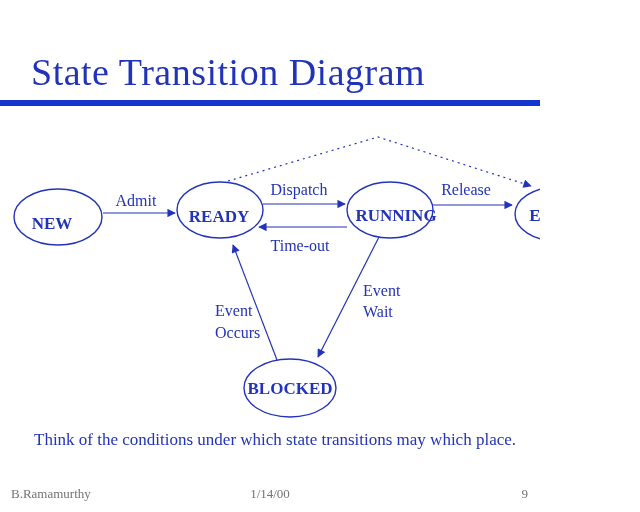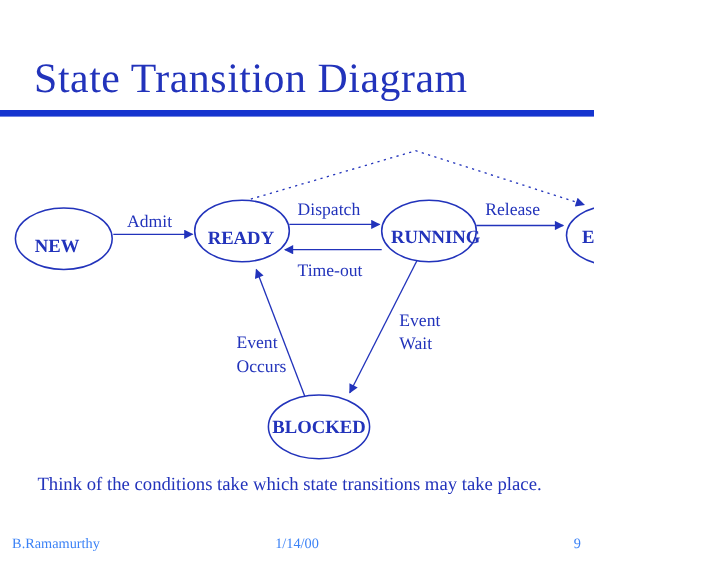--- a/index.html
+++ b/index.html
@@ -49,21 +49,21 @@
     margin:0;
     font-size:17px;
     color:#2233bb;
     white-space:nowrap;
   }
   .footer{
     position:absolute;
     left:0;right:0;top:486px;
     height:20px;
     font-size:13px;
-    color:#3b82f6;
+    color:#737373;
   }
   .footer-author{position:absolute;left:11px;top:0;}
   .footer-date{position:absolute;left:0;right:0;top:0;text-align:center;}
   .footer-page{position:absolute;right:12px;top:0;}
 </style>
 </head>
 <body>
 
 <div class="slide">
 
@@ -110,21 +110,21 @@
     <text class="transition-label" x="136" y="206" text-anchor="middle">Admit</text>
     <text class="transition-label" x="299" y="195" text-anchor="middle">Dispatch</text>
     <text class="transition-label" x="466" y="195" text-anchor="middle">Release</text>
     <text class="transition-label" x="300" y="251" text-anchor="middle">Time-out</text>
     <text class="transition-label" x="215" y="316">Event</text>
     <text class="transition-label" x="215" y="338">Occurs</text>
     <text class="transition-label" x="363" y="296">Event</text>
     <text class="transition-label" x="363" y="317">Wait</text>
   </svg>
 
-  <p class="note-text">Think of the conditions take which state transitions may take place.</p>
+  <p class="note-text">Think of the conditions under which state transitions may which place.</p>
 
   <div class="footer">
     <span class="footer-author">B.Ramamurthy</span>
     <span class="footer-date">1/14/00</span>
     <span class="footer-page">9</span>
   </div>
 
 </div>
 
 </body></html>

